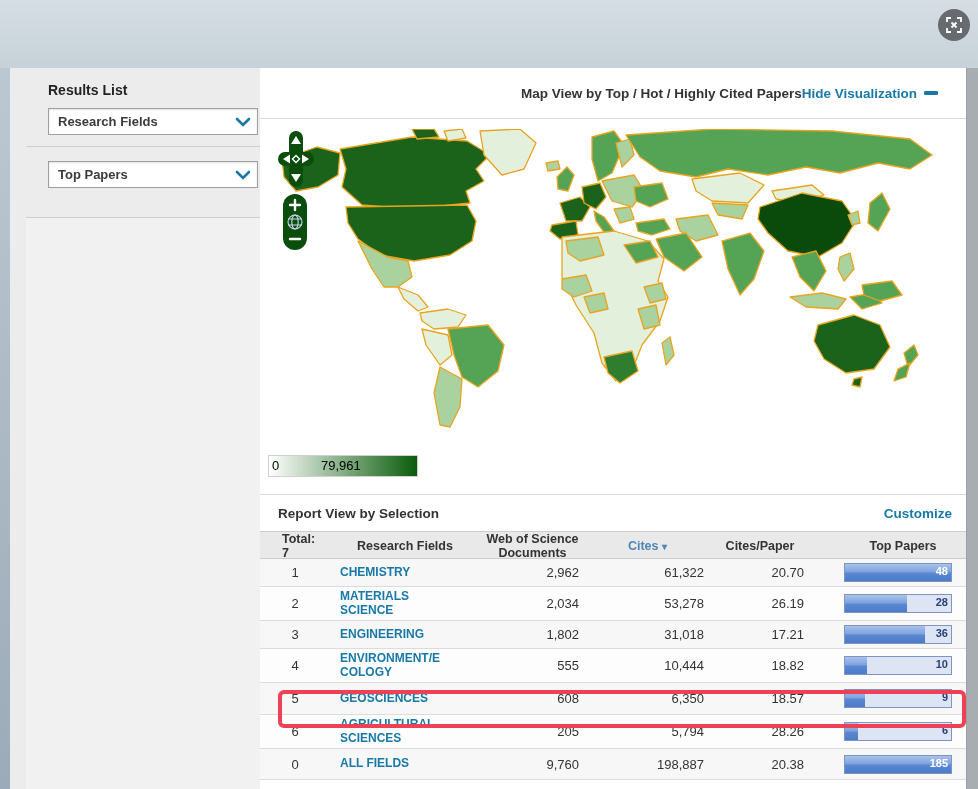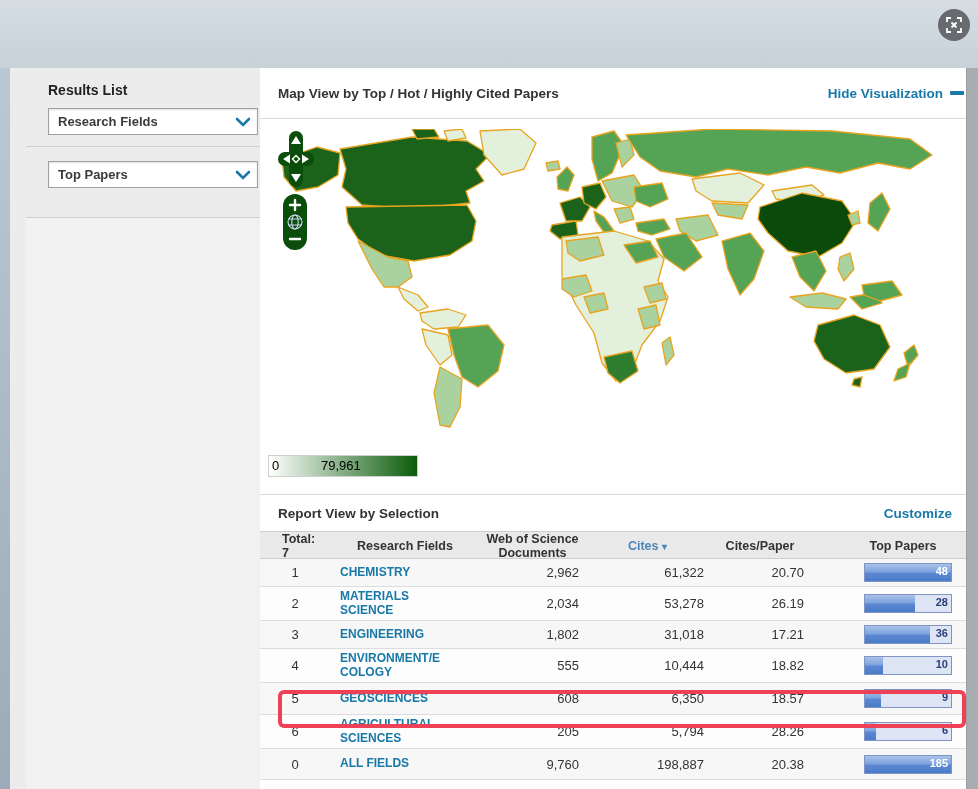--- a/index.html
+++ b/index.html
@@ -48,21 +48,21 @@
   .btn-row { display:flex; gap:10px; padding:18px 16px 14px 22px; }
   .btn { background:linear-gradient(#ffffff,#f1f1f1); border:1px solid #b3b3b3;
     border-radius:2px; height:28px; padding:0 13px; font-size:13px; font-weight:bold;
     color:var(--accent-teal,#1879a8); cursor:pointer;
     font-family:"Liberation Sans", sans-serif; }
 
   
   .main { position:absolute; left:260px; top:68px; width:706px; height:721px;
     background:#fff; }
   .panel-head { height:51px; display:flex; align-items:center;
-    justify-content:space-between; padding:0 2px 0 18px;
+    justify-content:flex-end; padding:0 28px 0 18px;
     border-bottom:1px solid #d9d9d9; }
   .panel-title { font-size:13.5px; font-weight:bold; color:#333; }
   .head-link { font-size:13.5px; display:flex; align-items:center; gap:7px; }
   .minus-glyph { width:14px; height:4px; background:var(--accent-teal,#1879a8);
     border-radius:1px; display:inline-block; }
 
   .map-area { position:relative; height:375px; }
   .map-svg { position:absolute; left:2px; top:10px; }
   .pan-ctl { position:absolute; left:16px; top:12px; cursor:pointer; }
   .zoom-ctl { position:absolute; left:22px; top:74px; cursor:pointer; }
@@ -88,21 +88,21 @@
   .trow { height:28px; border-bottom:1px solid #dcdcdc; font-size:13px; color:#333; }
   .trow:nth-child(odd) { background:#f7f7f7; }
   .trow:nth-child(even) { background:#fdfdfd; }
   .trow:nth-child(2), .trow:nth-child(4), .trow:nth-child(6) { height:34px; }
   .trow:nth-child(5) { height:32px; }
   .trow:nth-child(7) { height:31px; }
   .c-rank { text-align:center; }
   .c-field { padding-left:10px; font-size:12px; line-height:1.1; max-width:124px; }
   .c-num { text-align:right; padding-right:6px; }
   .c-bar { justify-self:end; margin-right:14px; }
-  .bar { position:relative; width:88px; height:19px; background:var(--bar-bg,#dde4f4);
+  .bar { position:relative; width:108px; height:19px; background:var(--bar-bg,#dde4f4);
     border:1px solid var(--bar-border,#8094c4); cursor:pointer; }
   .bar-fill { position:absolute; left:0; top:0; bottom:0;
     background:linear-gradient(#a9c2ea 0%,#7ea4de 45%,#5b86d2 55%,#4a7cc8 100%); }
   .bar-label { position:absolute; right:3px; top:1px; font-size:11px; font-weight:bold;
     color:#2b3f77; }
   .bar-label.on-fill { color:#fff; }
   .row-highlight { position:absolute; left:278px; top:690px; width:688px; height:38px;
     border:4px solid var(--highlight-red,#ef4156); border-radius:6px; z-index:6;
     pointer-events:none; }.m1{fill:var(--map-l1,#e3f0dc)}.m2{fill:var(--map-l2,#a9d29e)}
   .m3{fill:var(--map-l3,#55a355)}.m3b{fill:var(--map-l3b,#2f7d2f)}

